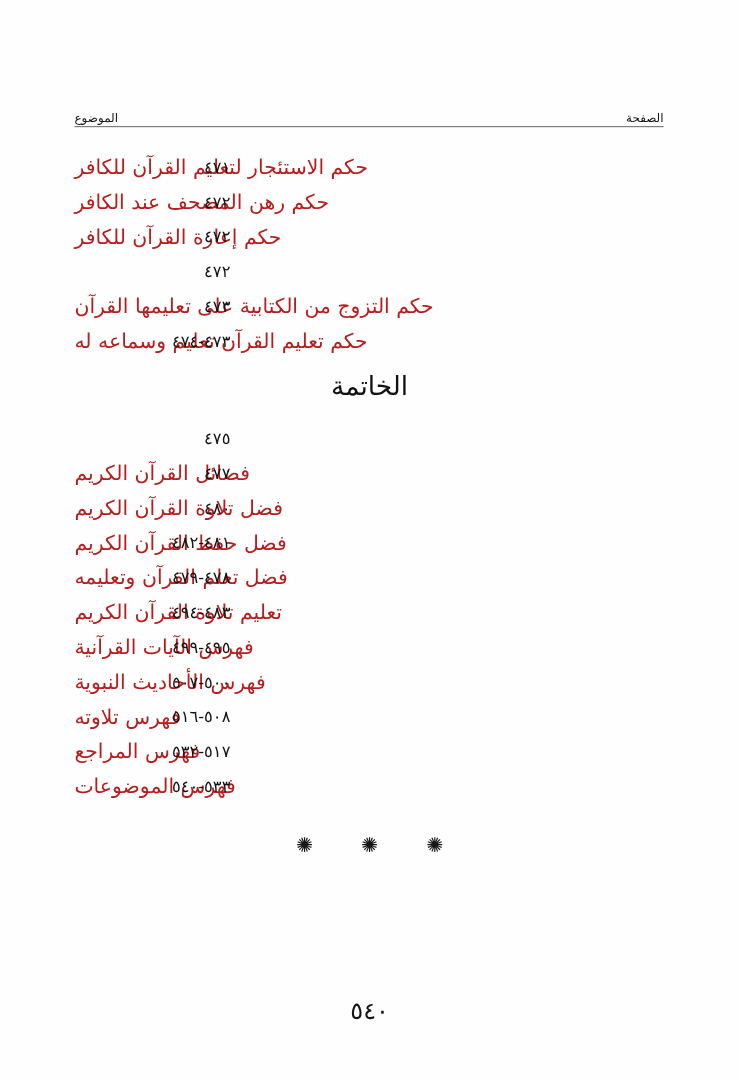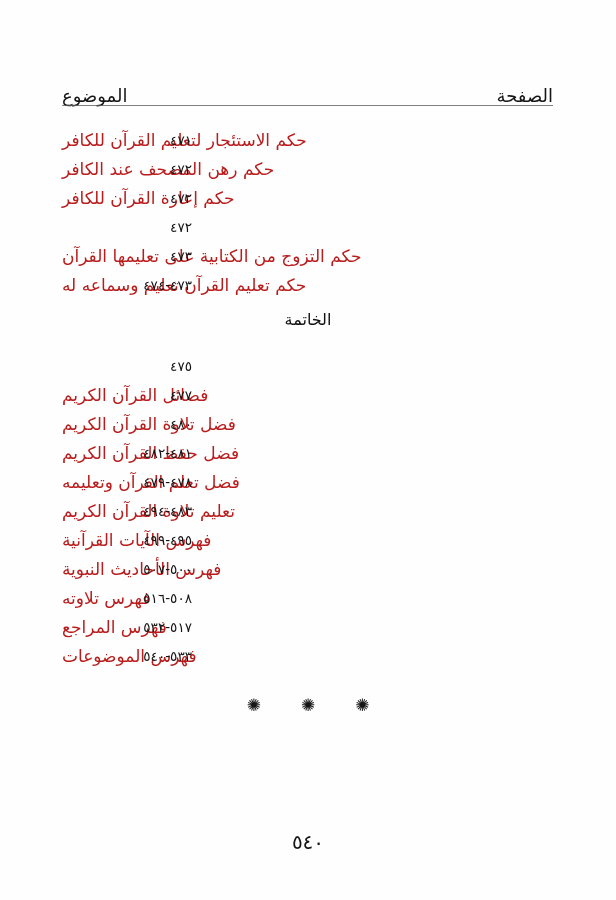--- a/index.html
+++ b/index.html
@@ -32,21 +32,21 @@
     left: 62px;
     width: 491px;
     height: 27px;
     display: flex;
     align-direction: row;
     flex-direction: row-reverse;
     justify-content: space-between;
     align-items: flex-end;
   }
   .col-head {
-    font-size: 18px;
+    font-size: 10px;
     line-height: 1;
     color: #151515;
     white-space: nowrap;
   }
   .head-subject { padding-right: 2px; }
   .head-page    { padding-left: 2px; }
 
   .header-rule {
     position: absolute;
     top: 105px;
@@ -95,21 +95,21 @@
     white-space: nowrap;
   }
 
   
   .section-heading {
     position: absolute;
     top: 312px;
     left: 0;
     width: 616px;
     text-align: center;
-    font-size: 16px;
+    font-size: 22px;
     line-height: 1;
     color: #111111;
   }
 
   
   .ornament-row {
     position: absolute;
     top: 697px;
     left: 0;
     width: 616px;

